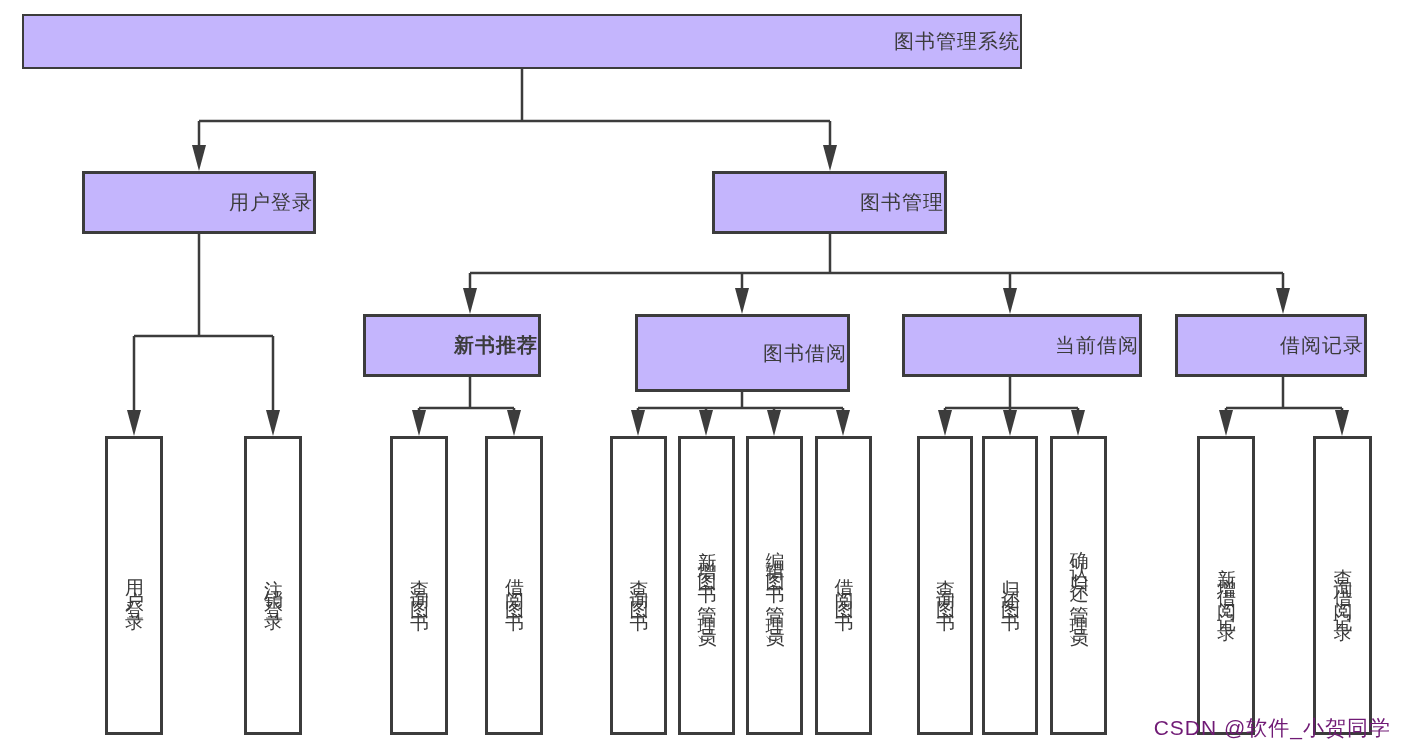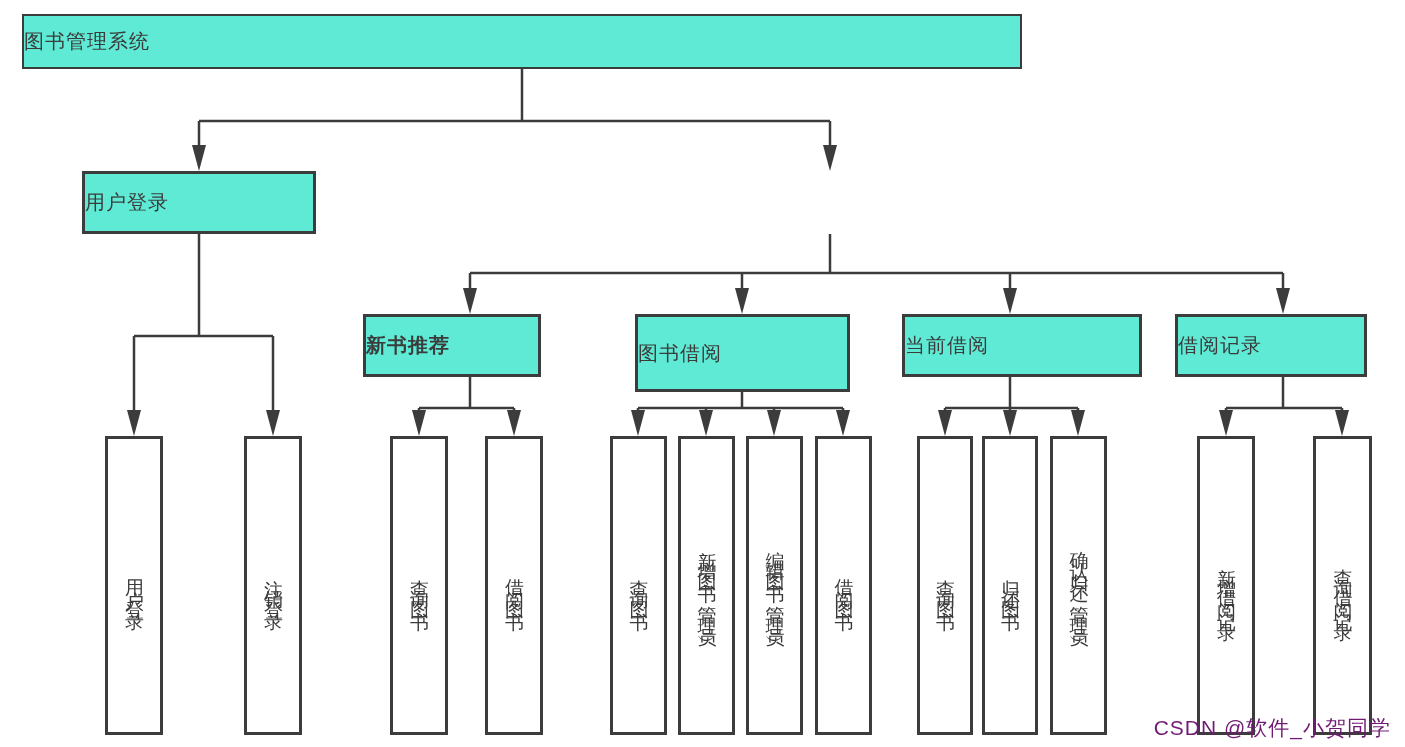--- a/index.html
+++ b/index.html
@@ -7,23 +7,23 @@
     position:relative;
     width:1405px;height:747px;
     background:#fff;
     font-family:"Liberation Sans","DejaVu Sans",sans-serif;
     color:#3b3b3b;
     overflow:hidden;
   }
   .node{
     position:absolute;
     box-sizing:border-box;
-    background:#5eead4;
+    background:#c4b5fd;
     border:3px solid #3c3c3c;
-    display:flex;align-items:center;justify-content:flex-start;
+    display:flex;align-items:center;justify-content:flex-end;
     font-size:20px;
     letter-spacing:1px;
     z-index:2;
   }
   .node.root{border-width:2px;font-size:20px;}
   .leaf{
     position:absolute;
     box-sizing:border-box;
     top:436px;height:299px;
     background:#fff;
@@ -94,20 +94,23 @@
     </g>
   </svg>
 
   <div class="node root" style="left:22px;top:14px;width:1000px;height:55px;">
     <span>图书管理系统</span>
   </div>
 
   <div class="node" style="left:82px;top:171px;width:234px;height:63px;">
     <span>用户登录</span>
   </div>
+  <div class="node" style="left:712px;top:171px;width:235px;height:63px;">
+    <span>图书管理</span>
+  </div>
 
   <div class="node" style="left:363px;top:314px;width:178px;height:63px;font-weight:bold;">
     <span>新书推荐</span>
   </div>
   <div class="node" style="left:635px;top:314px;width:215px;height:78px;">
     <span>图书借阅</span>
   </div>
   <div class="node" style="left:902px;top:314px;width:240px;height:63px;">
     <span>当前借阅</span>
   </div>

